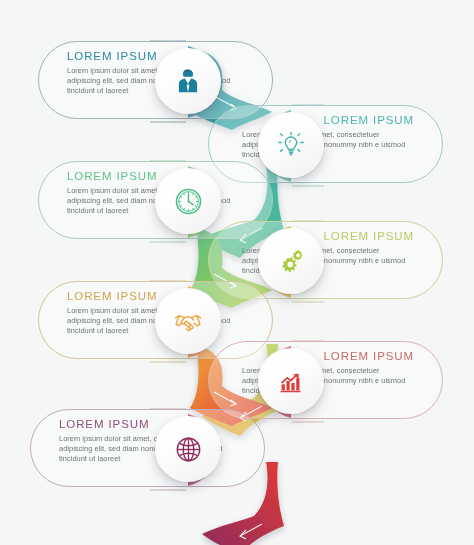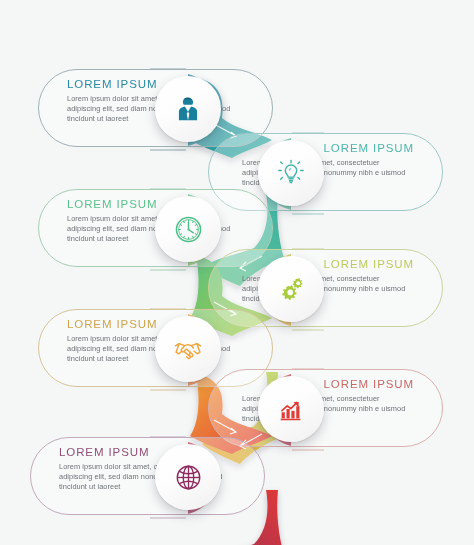--- a/index.html
+++ b/index.html
@@ -4,21 +4,21 @@
 <title>Infographic</title>
 <style>
   html,body{margin:0;padding:0;}
   body{
     width:474px;height:545px;
     background:#f5f6f6;
     font-family:"Liberation Sans", sans-serif;
     overflow:hidden;
     position:relative;
   }
-  #stage{position:absolute;inset:0;margin-top:28px;}
+  #stage{position:absolute;inset:0;}
 
   
   #spine{position:absolute;left:0;top:0;width:474px;height:545px;}
 
   
   .pill{
     position:absolute;
     box-sizing:border-box;
     border:1px solid #9fb3b6;
     border-radius:40px;

